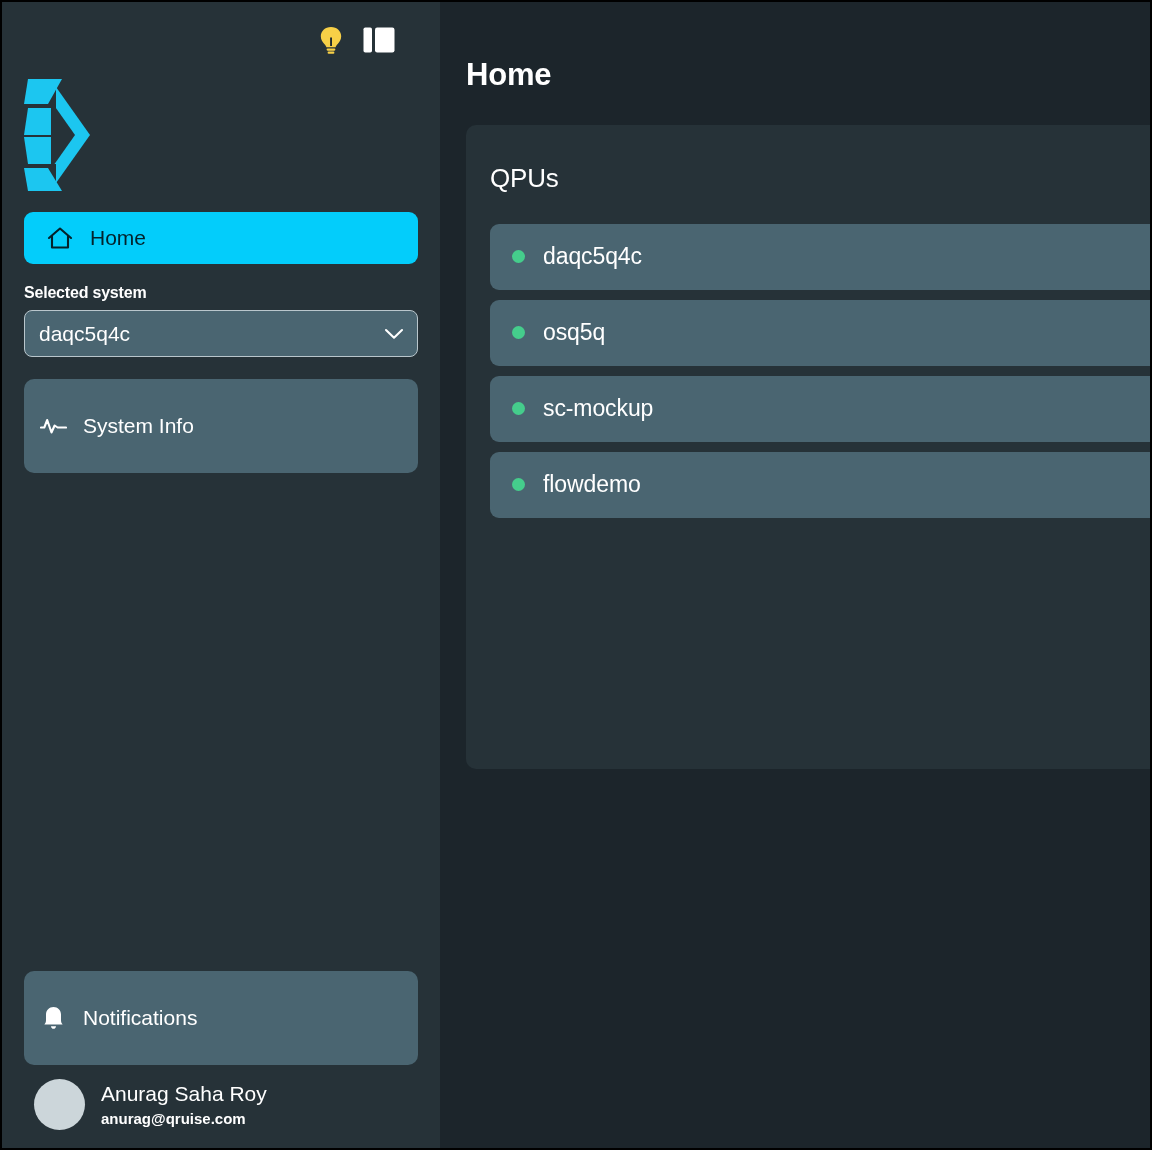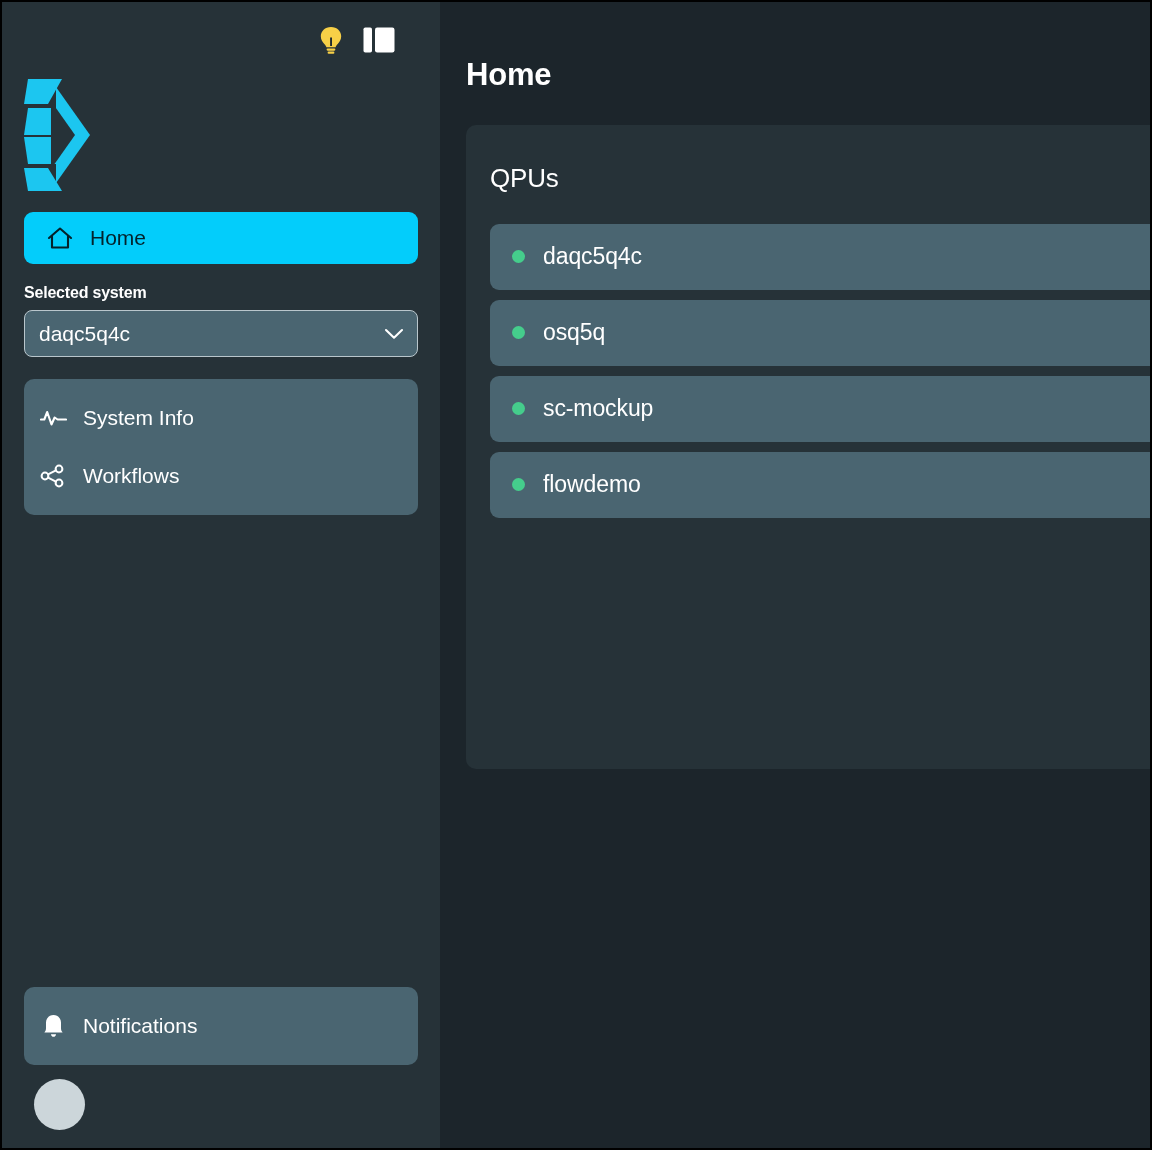--- a/index.html
+++ b/index.html
@@ -131,21 +131,21 @@
     transform: translateY(-50%);
     pointer-events: none;
     line-height: 0;
   }
 
   
   .menu-group {
     margin-top: 22px;
     background: #4a6571;
     border-radius: 10px;
-    padding: 10px 0;
+    padding: 18px 0;
     display: flex;
     flex-direction: column;
   }
   .menu-item {
     display: flex;
     align-items: center;
     gap: 16px;
     height: 58px;
     padding: 0 16px;
     cursor: pointer;
@@ -321,49 +321,42 @@
 
     <nav class="menu-group">
       <div class="menu-item">
         <span class="micon">
           <svg width="27" height="20" viewBox="0 0 27 20" aria-hidden="true">
             <path d="M1 11.5 H4.3 L7.2 4 L11.5 16.5 L14.6 9.5 L17.6 11.5 H26" fill="none" stroke="#ffffff" stroke-width="2.1" stroke-linecap="round" stroke-linejoin="round"></path>
           </svg>
         </span>
         <span>System Info</span>
       </div>
-      <div class="menu-item">
-        <span class="micon">
-          <svg width="27" height="24" viewBox="0 0 27 24" aria-hidden="true">
-            <circle cx="19" cy="5" r="3.4" fill="none" stroke="#ffffff" stroke-width="2"></circle>
-            <circle cx="19" cy="19" r="3.4" fill="none" stroke="#ffffff" stroke-width="2"></circle>
-            <circle cx="5" cy="12" r="3.4" fill="none" stroke="#ffffff" stroke-width="2"></circle>
-            <path d="M8.1 10.4 L15.9 6.4 M8.1 13.6 L15.9 17.6" fill="none" stroke="#ffffff" stroke-width="2" stroke-linecap="round"></path>
-          </svg>
-        </span>
-        <span>Workflows</span>
-      </div>
     </nav>
 
     <div class="sidebar-spacer"></div>
 
     <nav class="menu-group" style="margin-top:8px;">
       <div class="menu-item">
         <span class="micon">
           <svg width="25" height="27" viewBox="0 0 25 27" aria-hidden="true">
             <path d="M12.5 2 C8.2 2 5 5.3 5 9.4 L5 15.2 C5 17 4.3 18.4 3.4 19.4 L21.6 19.4 C20.7 18.4 20 17 20 15.2 L20 9.4 C20 5.3 16.8 2 12.5 2 Z" fill="#ffffff"></path>
             <path d="M10 21.2 C10 22.7 11.1 23.8 12.5 23.8 C13.9 23.8 15 22.7 15 21.2 Z" fill="#ffffff"></path>
           </svg>
         </span>
         <span>Notifications</span>
       </div>
     </nav>
 
     <div class="user-row">
       <div class="avatar"></div>
+      <div>
+        <div class="user-name">Anurag Saha Roy</div>
+        <div class="user-email">anurag@qruise.com</div>
+      </div>
     </div>
 
   </aside>
 
   <main class="main">
     <h1 class="page-title">Home</h1>
 
     <section class="card">
       <div class="card-title">QPUs</div>
 

